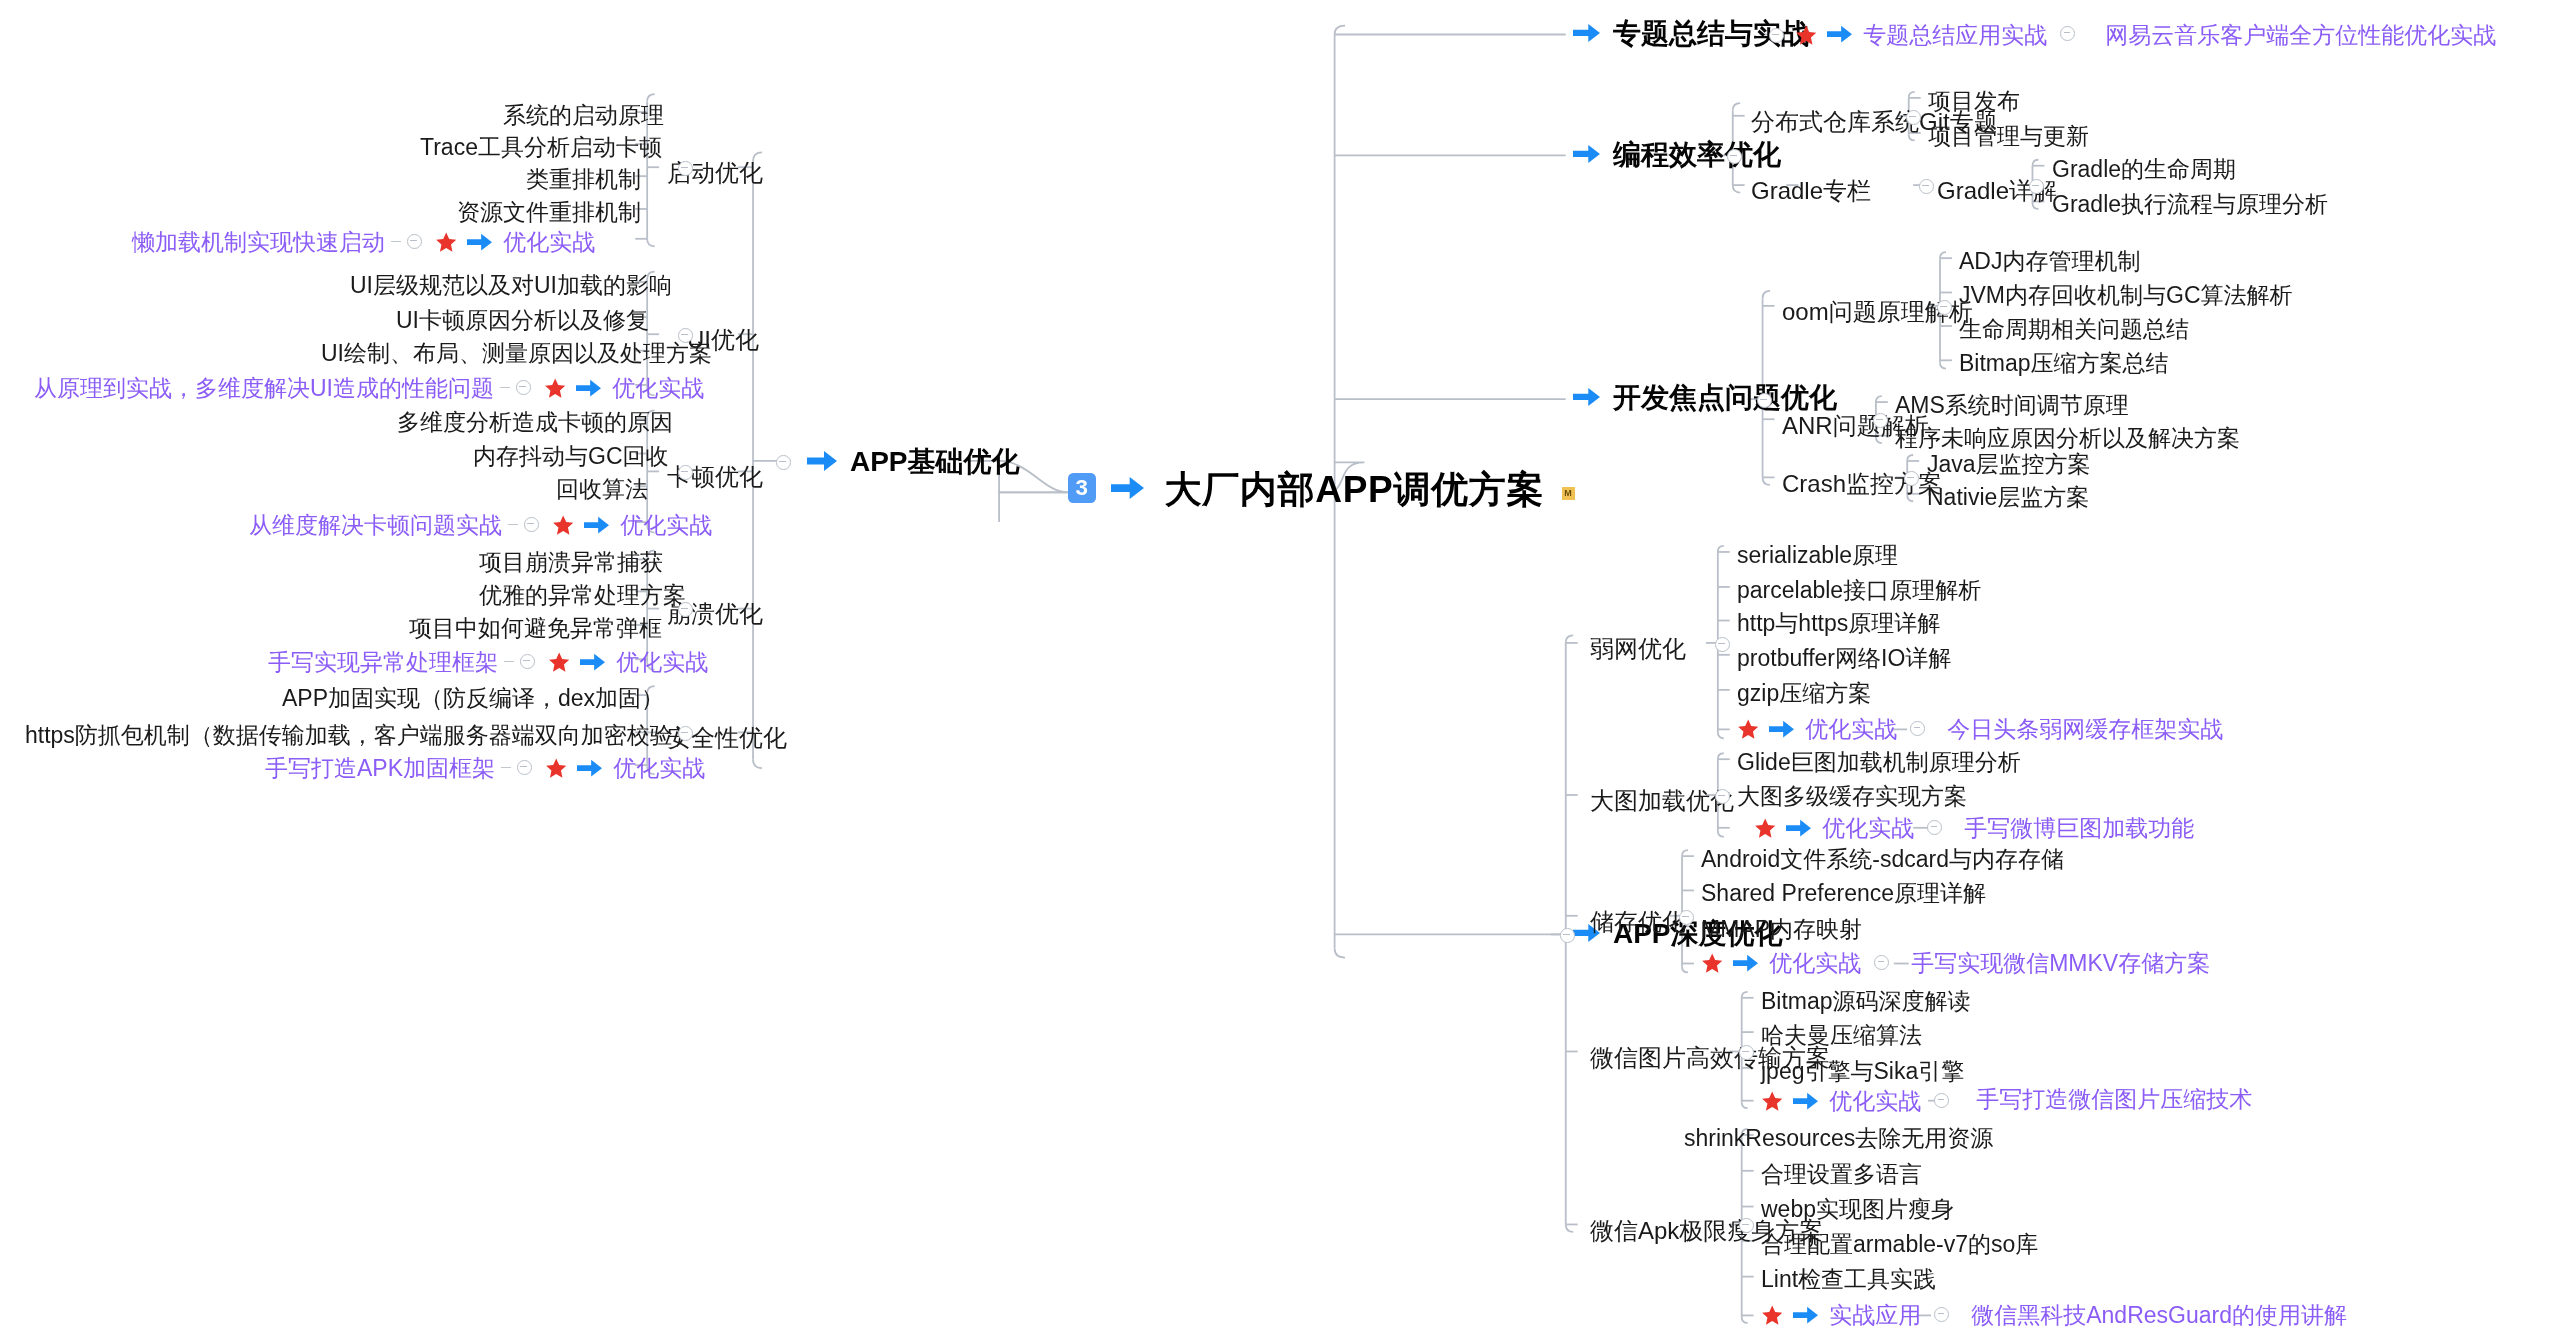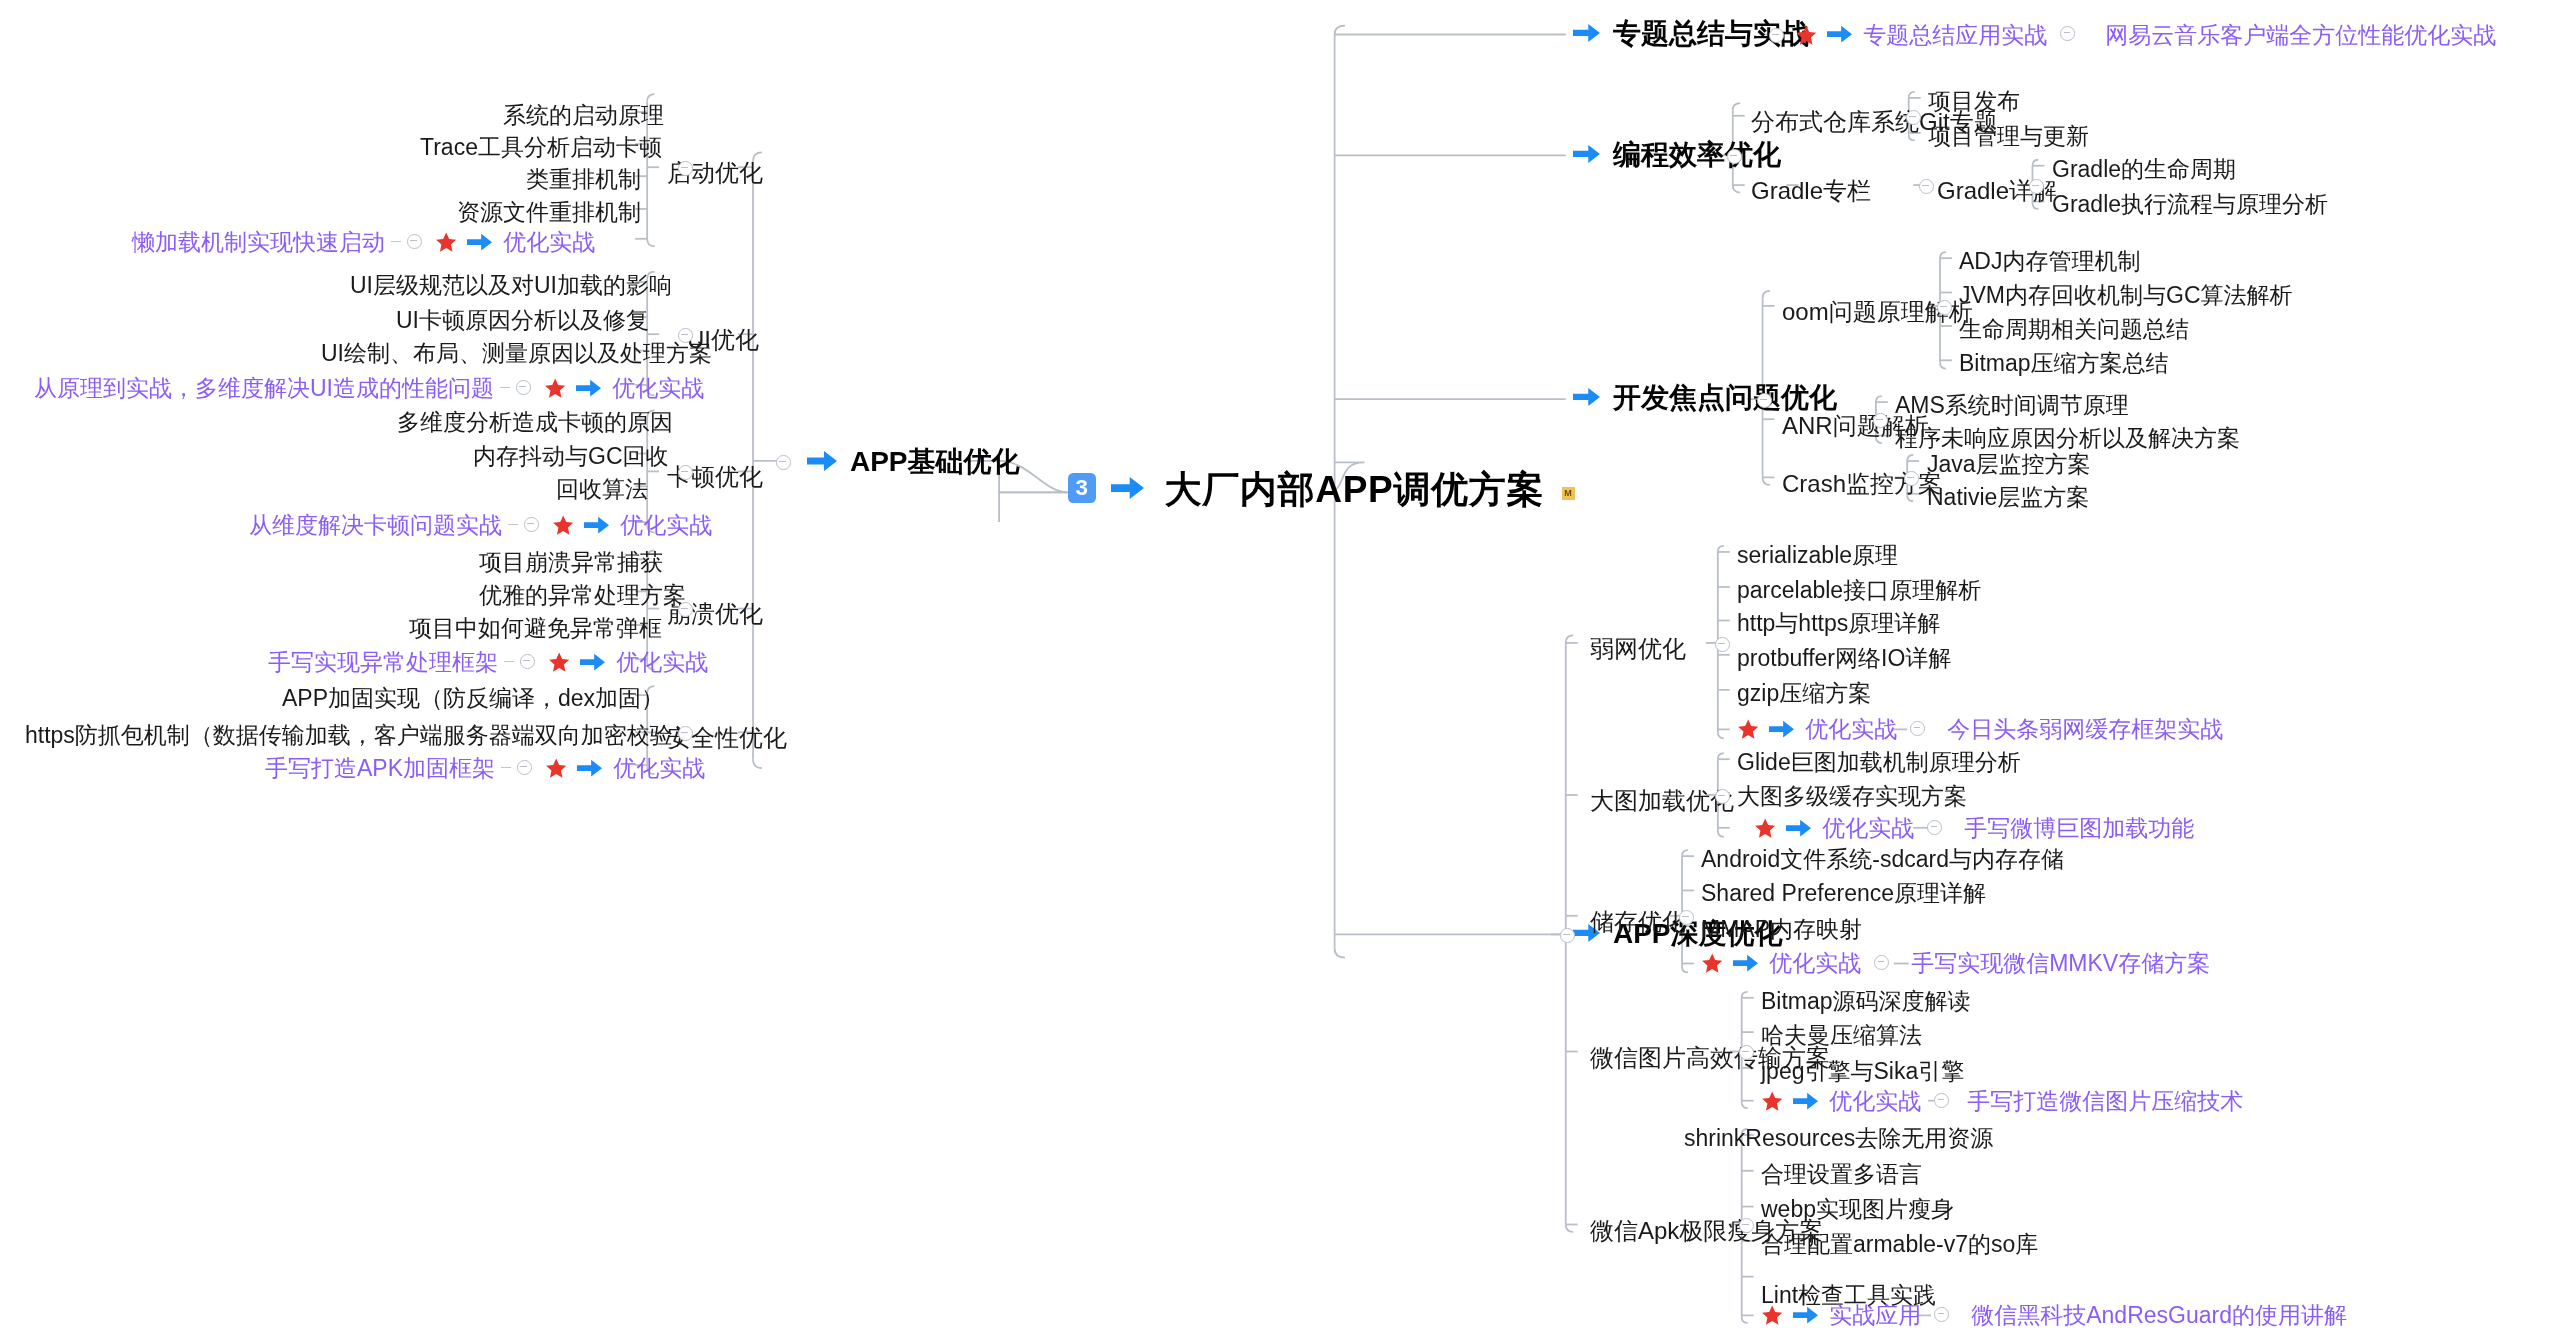--- a/index.html
+++ b/index.html
@@ -489,30 +489,30 @@
 <div class="node t-leaf" style="left:1761px;top:1059px;"><span class="txt">jpeg引擎与Sika引擎</span></div>
 <div class="node t-leaf" style="left:1761px;top:1089px;">
   <span class="ic star"><svg viewBox="0 0 24 24">
         <polygon fill="#e8342a" points="12,1.5 15.2,8.6 22.8,9.4 17.1,14.6 18.7,22.2 12,18.3 5.3,22.2 6.9,14.6 1.2,9.4 8.8,8.6"></polygon>
       </svg></span>
   <span class="ic arrow"><svg viewBox="0 0 30 22">
         <path fill="#1b8cf5" d="M0 7.5h17V1l13 10-13 10v-6.5H0z"></path>
       </svg></span>
   <span class="txt t-blue">优化实战</span>
   <span class="toggle inline"></span>
-  <span class="txt t-blue" style="margin-left:5px;">手写打造微信图片压缩技术</span>
+  <span class="txt t-blue" style="margin-left:14px;font-family:Liberation Mono, monospace;">手写打造微信图片压缩技术</span>
 </div>
 
 <div class="node t-branch" style="left:1590px;top:1217px;"><span class="txt">微信Apk极限瘦身方案</span></div>
 <div class="toggle" style="left:1739px;top:1218px;"></div>
 <div class="node t-leaf" style="left:1684px;top:1126px;"><span class="txt">shrinkResources去除无用资源</span></div>
 <div class="node t-leaf" style="left:1761px;top:1162px;"><span class="txt">合理设置多语言</span></div>
 <div class="node t-leaf" style="left:1761px;top:1197px;"><span class="txt">webp实现图片瘦身</span></div>
 <div class="node t-leaf" style="left:1761px;top:1232px;"><span class="txt">合理配置armable-v7的so库</span></div>
-<div class="node t-leaf" style="left:1761px;top:1267px;margin-top:16px;"><span class="txt">Lint检查工具实践</span></div>
+<div class="node t-leaf" style="left:1761px;top:1267px;"><span class="txt">Lint检查工具实践</span></div>
 <div class="node t-leaf" style="left:1761px;top:1303px;">
   <span class="ic star"><svg viewBox="0 0 24 24">
         <polygon fill="#e8342a" points="12,1.5 15.2,8.6 22.8,9.4 17.1,14.6 18.7,22.2 12,18.3 5.3,22.2 6.9,14.6 1.2,9.4 8.8,8.6"></polygon>
       </svg></span>
   <span class="ic arrow"><svg viewBox="0 0 30 22">
         <path fill="#1b8cf5" d="M0 7.5h17V1l13 10-13 10v-6.5H0z"></path>
       </svg></span>
   <span class="txt t-blue">实战应用</span>
   <span class="toggle inline"></span>
   <span class="txt t-blue" style="margin-left:9px;">微信黑科技AndResGuard的使用讲解</span>

